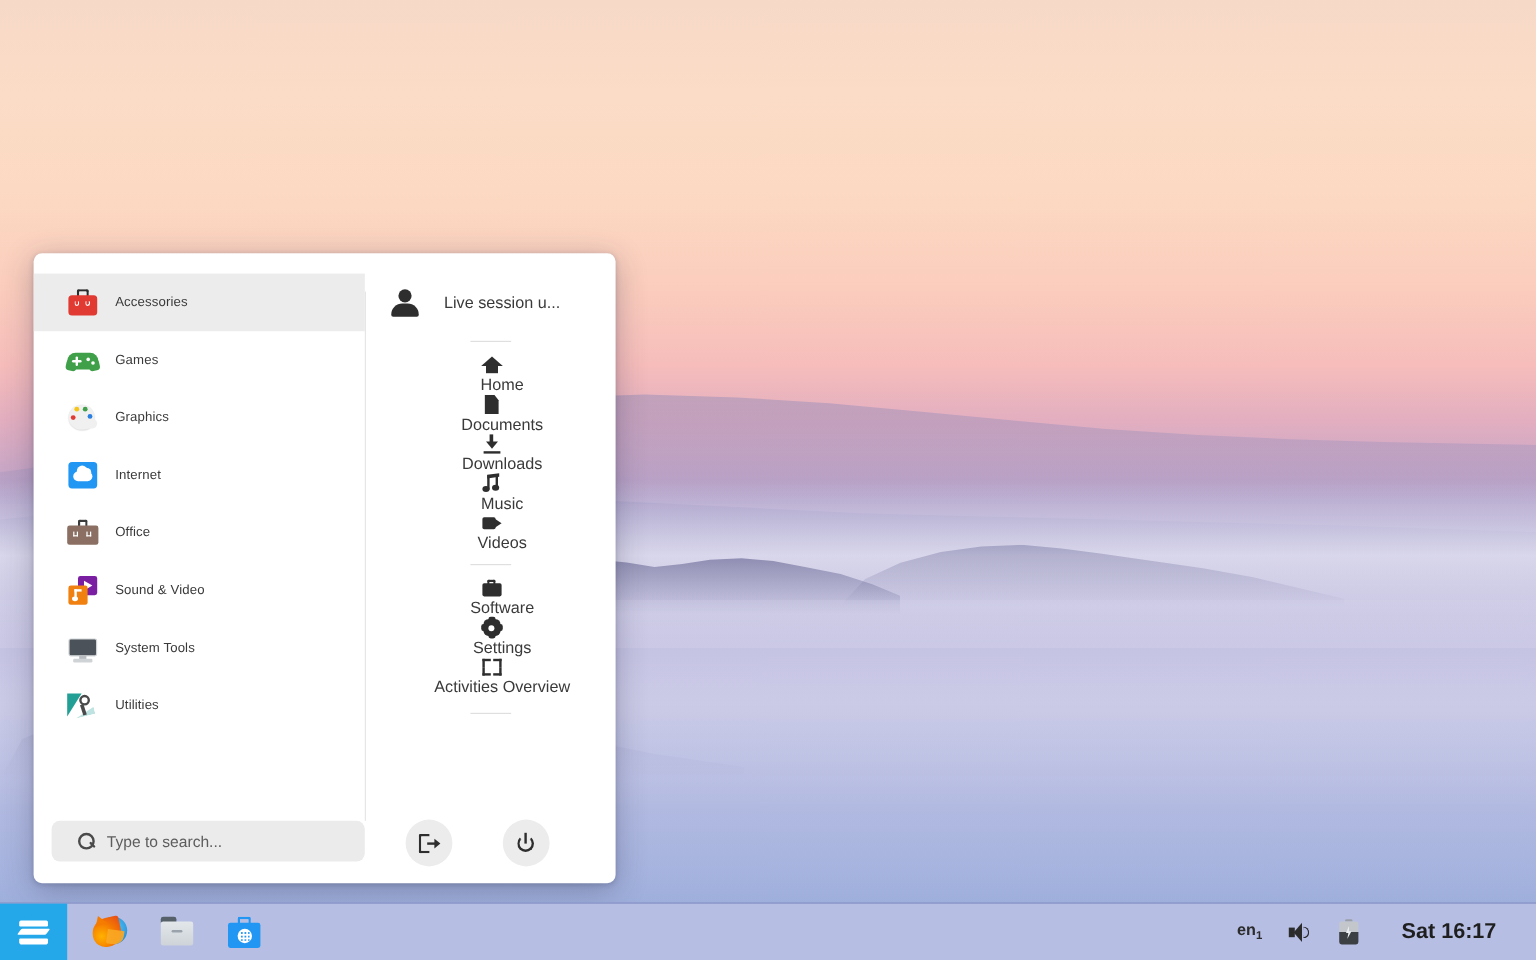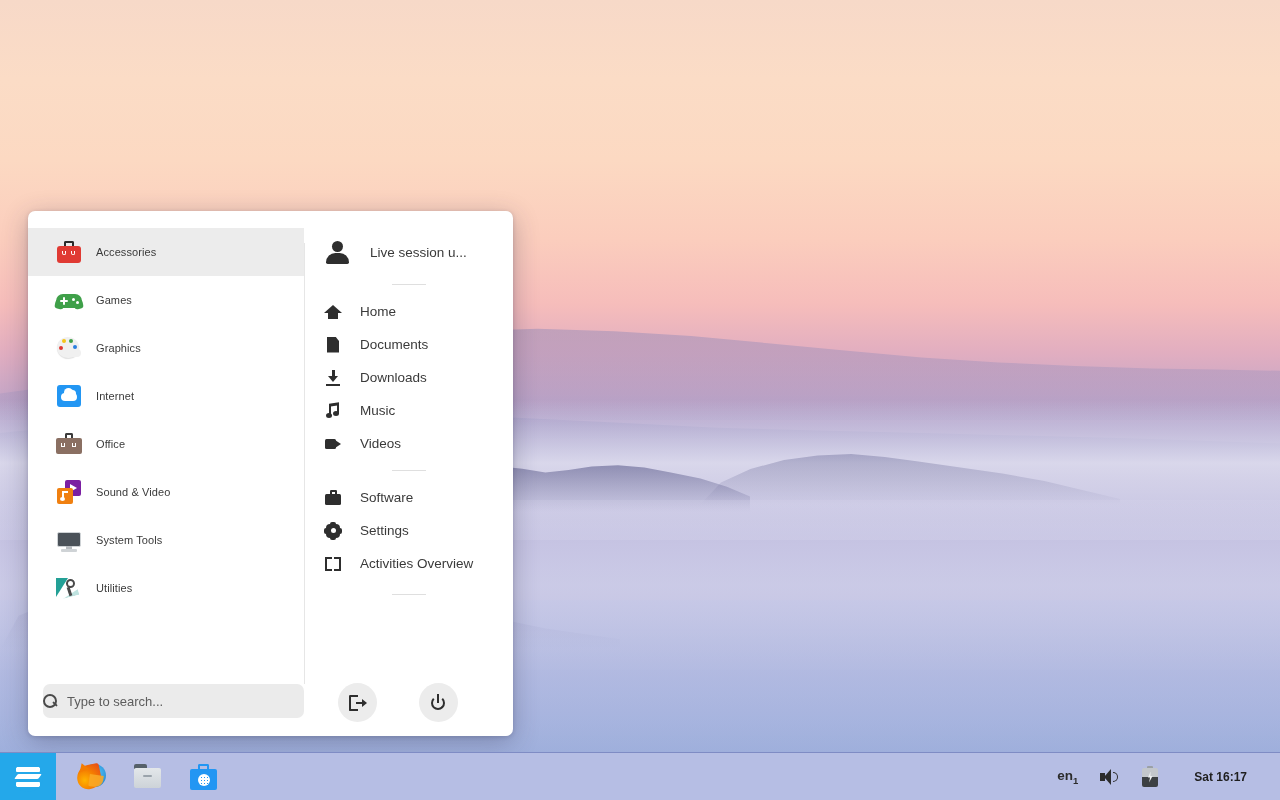--- a/index.html
+++ b/index.html
@@ -198,21 +198,21 @@
       background:#bfe3e0; transform:rotate(-14deg); clip-path:polygon(0% 100%, 100% 0%, 100% 100%); }
 
   
   #search-wrap { position: absolute; left: 0; bottom: 0; width: 276px; padding: 0 0 18px 0; }
   #search-box {
     margin-left: 15px;
     width: 261px; height: 34px;
     background: #ebebeb;
     border-radius: 7px;
     display: flex; align-items: center;
-    padding: 0 0;
+    padding: 0 22px;
     cursor: text;
   }
   #search-box .mag { width: 15px; height: 15px; position: relative; flex: 0 0 15px; margin-right: 9px; }
   #search-box .mag:before { content:''; position:absolute; left:0; top:0; width:10px; height:10px;
       border:2px solid #4a4a4a; border-radius:50%; }
   #search-box .mag:after { content:''; position:absolute; left:9px; top:9.5px; width:6px; height:2px;
       background:#4a4a4a; transform:rotate(45deg); border-radius:1px; }
   #search-input-text { font-size: 13px; color: #5d5d5d; }
 
   
@@ -243,20 +243,21 @@
       background:#2e2e2e; border-radius:11px 11px 2px 2px; }
   #user-row .user-label { font-size: 13.5px; color: #3a3a3a; }
 
   .hdivider { width: 34px; height: 1px; background: #dfdfdf; margin: 10px auto; }
 
   .place-item {
     display: flex; align-items: center;
     height: 33px;
     padding-left: 19px;
     cursor: default;
+    flex-direction: column;
   }
   .place-item .pl-icon { width: 18px; height: 18px; position: relative; margin-right: 18px; flex: 0 0 18px; }
   .place-item .pl-label { font-size: 13.5px; color: #3a3a3a; }
 
   .ic-home .roof { position:absolute; left:0px; top:2px; width:0; height:0;
       border-left:9px solid transparent; border-right:9px solid transparent; border-bottom:8px solid #2e2e2e; }
   .ic-home .base { position:absolute; left:4px; top:9px; width:10px; height:7px; background:#2e2e2e; }
 
   .ic-doc .page { position:absolute; left:3px; top:1px; width:12px; height:16px; background:#2e2e2e;
       clip-path: polygon(0 0, 70% 0, 100% 28%, 100% 100%, 0 100%); }
@@ -390,21 +391,21 @@
       border:1.8px solid #2c2c2c; border-left:none; border-radius:0 6px 6px 0; }
 
   .ic-battery { width: 16px; height: 22px; position: relative; }
   .ic-battery .cap { position:absolute; left:5px; top:0px; width:6px; height:2.5px; background:#9aa0a6; border-radius:1px 1px 0 0; }
   .ic-battery .shell { position:absolute; left:0px; top:2.5px; width:16px; height:19px;
       background: linear-gradient(to bottom, #c3c7cc 0%, #c3c7cc 46%, #3c4043 46%, #3c4043 100%);
       border-radius:2px; }
   .ic-battery .bolt { position:absolute; left:5px; top:6px; width:6px; height:11px; background:#eceff1;
       clip-path: polygon(55% 0, 12% 55%, 45% 55%, 30% 100%, 88% 42%, 52% 42%); }
 
-  #clock { font-size: 12px; font-weight: bold; color: #1f1f1f; padding: 0 6px 0 14px; }
+  #clock { font-size: 18px; font-weight: bold; color: #1f1f1f; padding: 0 6px 0 14px; }
 </style>
 </head>
 <body>
 
 <div id="desktop">
 
   <div id="ridge-far" class="ridge"></div>
   <div id="ridge-near" class="ridge"></div>
   <div id="mist-1" class="mist"></div>
   <div id="trees-right"></div>

